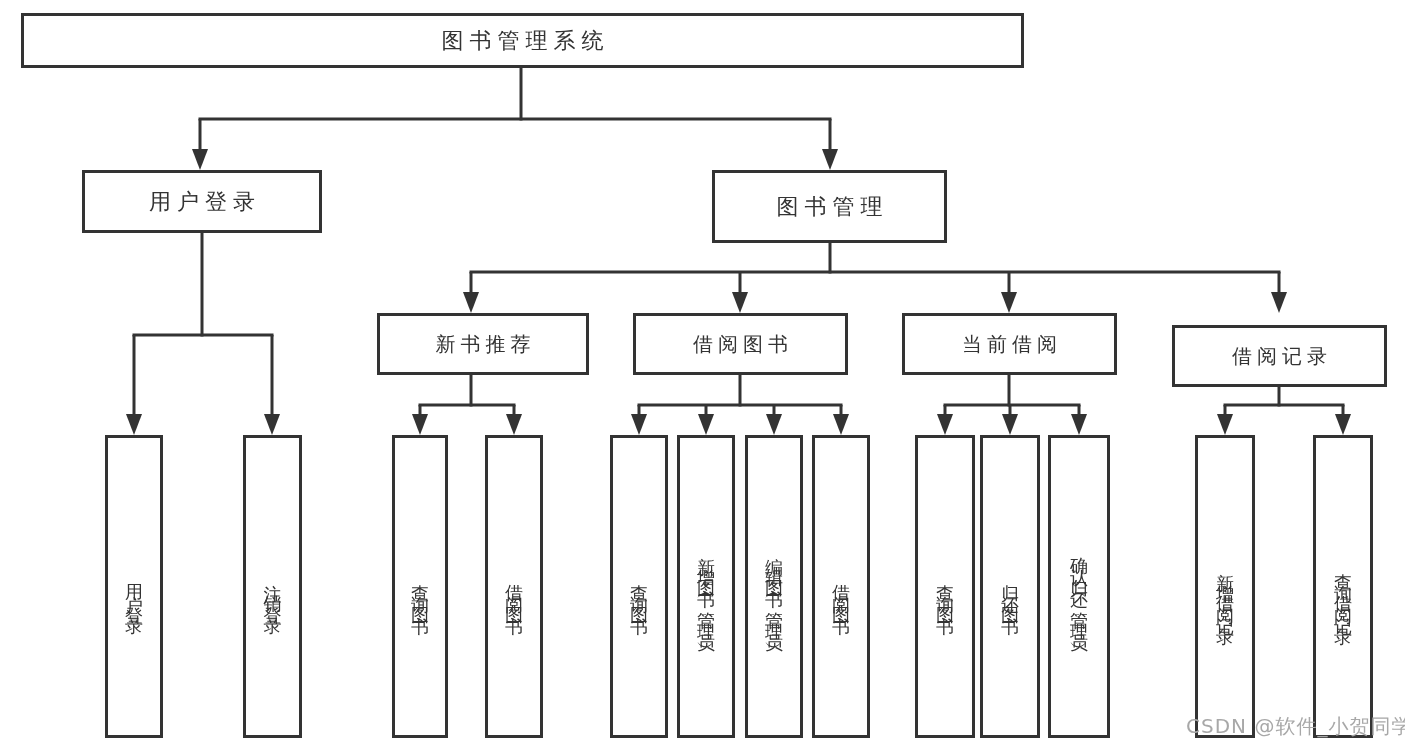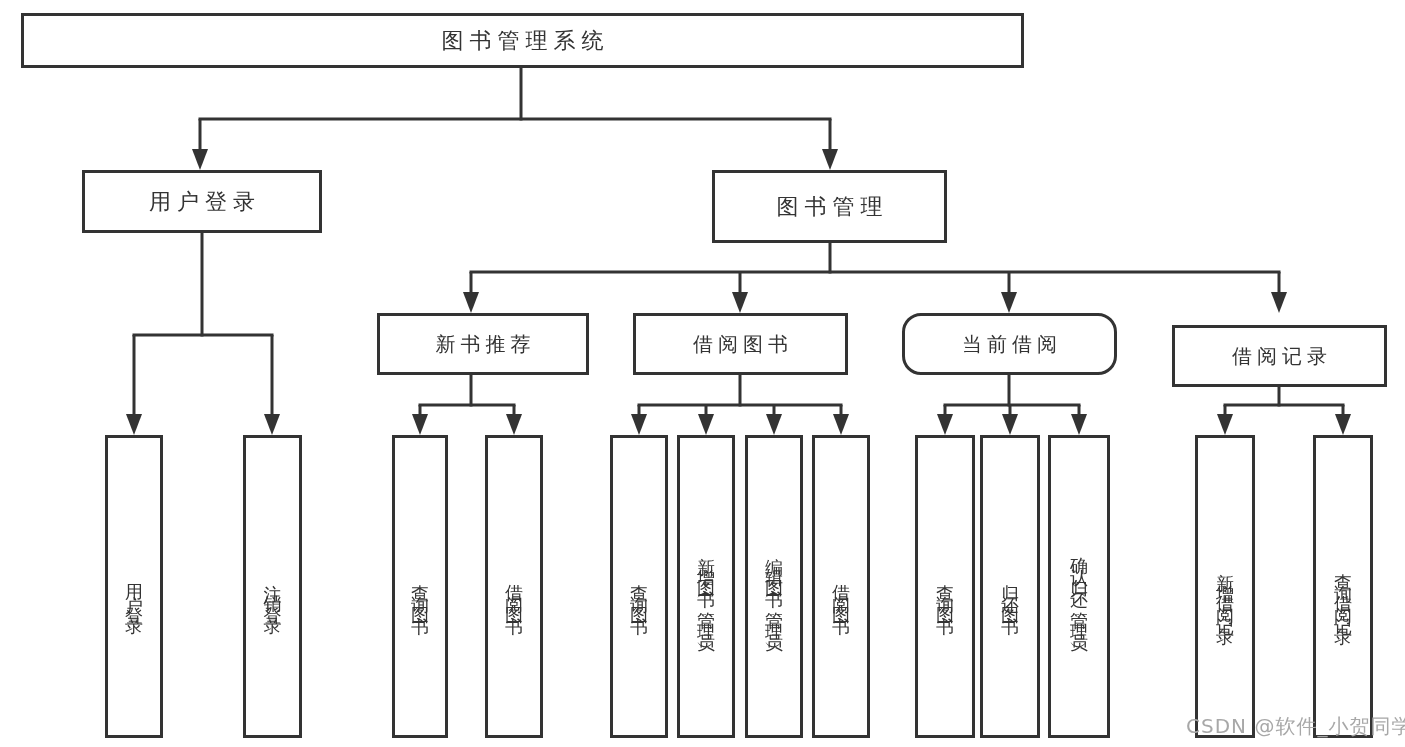--- a/index.html
+++ b/index.html
@@ -123,21 +123,21 @@
   <div class="node t22" style="left:712px;top:170px;width:235px;height:73px;">
     <span class="lbl">图书管理</span>
   </div>
 
   <div class="node t20" style="left:365px;top:313px;width:212px;height:62px;margin-left:12px;">
     <span class="lbl">新书推荐</span>
   </div>
   <div class="node t20" style="left:633px;top:313px;width:215px;height:62px;">
     <span class="lbl">借阅图书</span>
   </div>
-  <div class="node t20" style="left:902px;top:313px;width:215px;height:62px;border-radius:19px;">
+  <div class="node t20" style="left:902px;top:313px;width:215px;height:62px;">
     <span class="lbl">当前借阅</span>
   </div>
   <div class="node t20" style="left:1172px;top:325px;width:215px;height:62px;">
     <span class="lbl">借阅记录</span>
   </div>
 
   <div class="node vnode" style="left:105px;top:435px;width:58px;height:303px;">
     <span class="vtxt">用户登录</span>
   </div>
   <div class="node vnode" style="left:243px;top:435px;width:59px;height:303px;">

